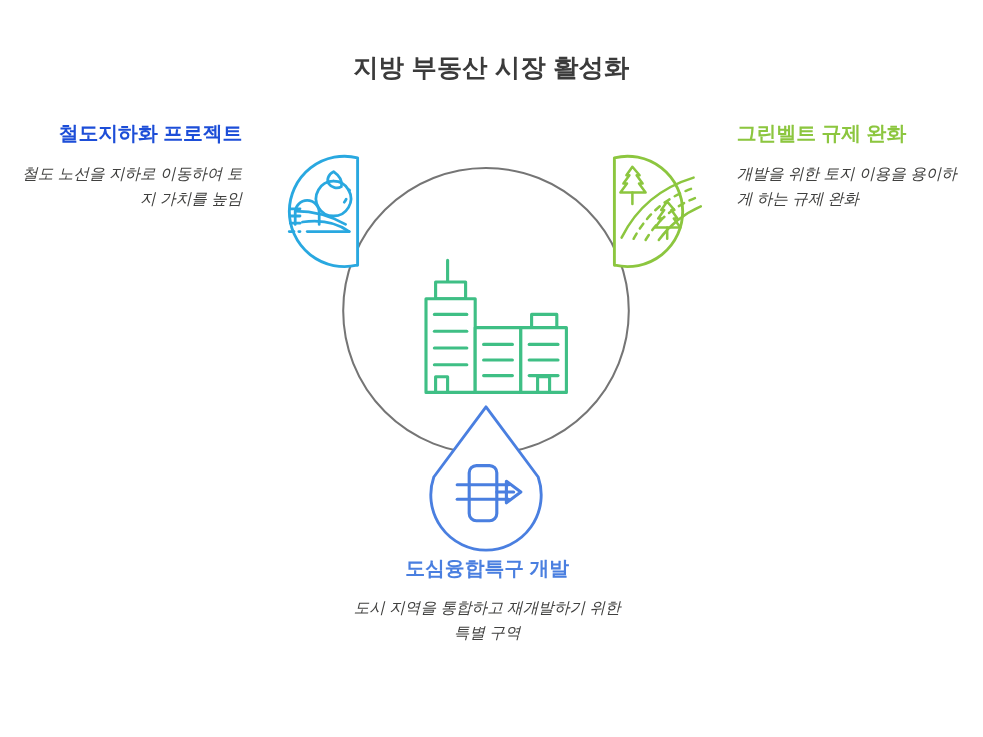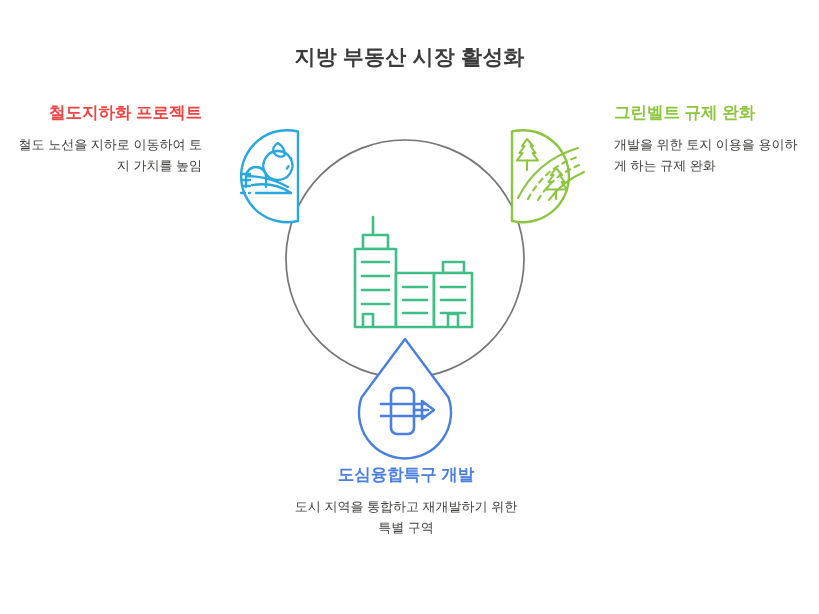--- a/index.html
+++ b/index.html
@@ -57,30 +57,31 @@
     line-height: 25px;
     margin: 0;
   }
   .node-desc {
     font-size: 13px;
     font-weight: normal;
     line-height: 21px;
     color: #40403f;
     margin: 0;
     padding-top: 9px;
+    font-style: italic;
   }
 
   
   #text-rail {
     left: 16px;
     top: 100px;
     width: 186px;
     text-align: right;
   }
-  #text-rail .node-heading { color: #ef4444; }
+  #text-rail .node-heading { color: #1d4ed8; }
 
   
   #text-greenbelt {
     left: 614px;
     top: 100px;
     width: 192px;
     text-align: left;
   }
   #text-greenbelt .node-heading { color: #8cc63f; }
 

